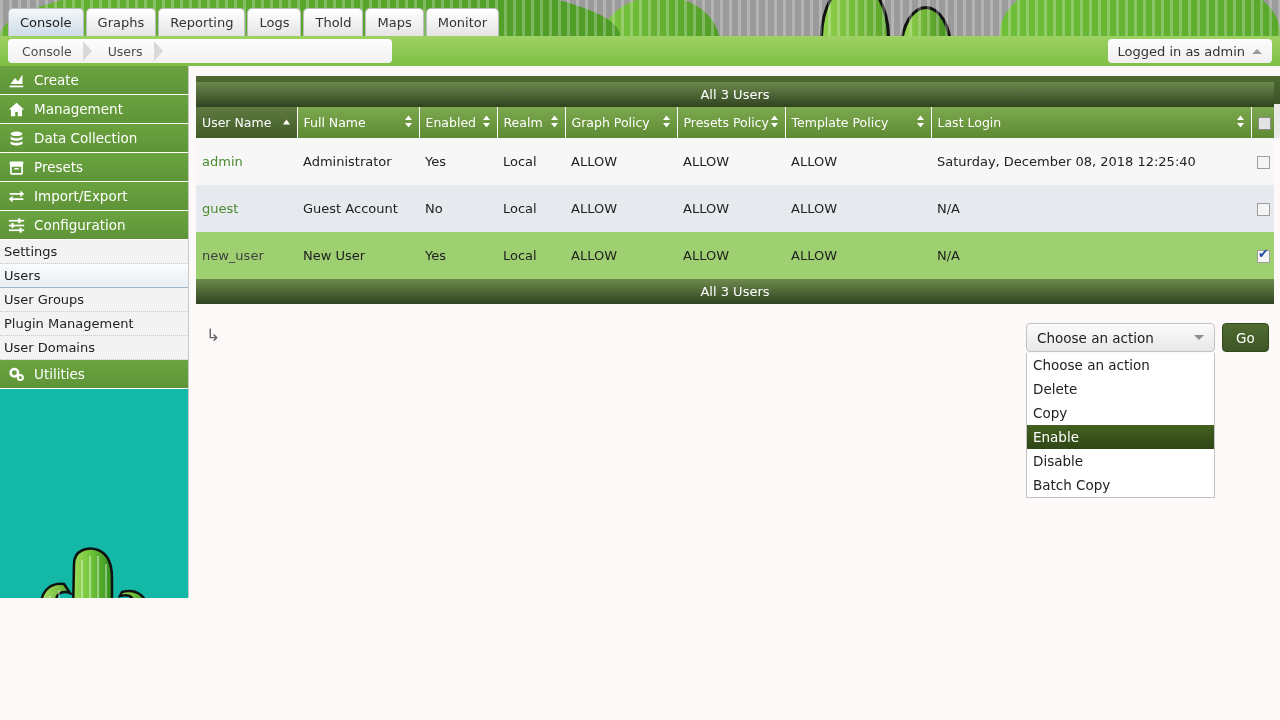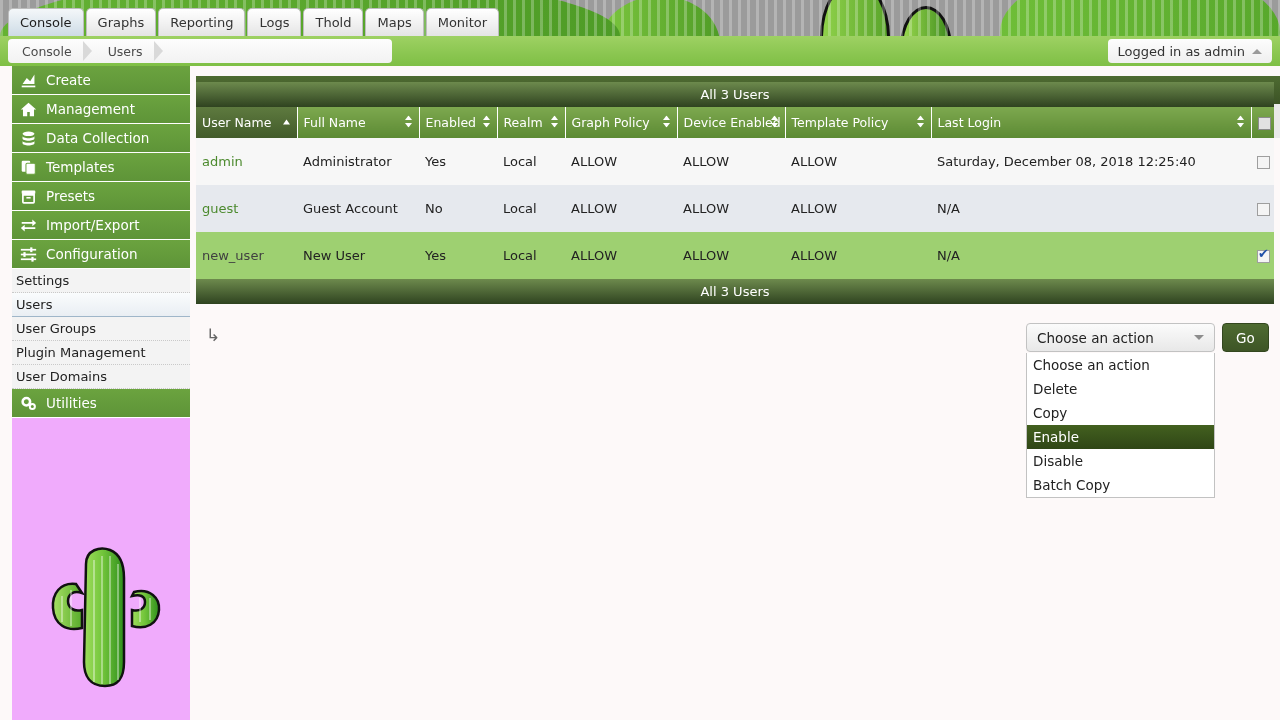--- a/index.html
+++ b/index.html
@@ -83,22 +83,22 @@
     font-size: 13px; color: #333; cursor: pointer;
   }
   .caret-up {
     width: 0; height: 0;
     border-left: 5px solid transparent; border-right: 5px solid transparent;
     border-bottom: 5px solid #9a9a9a;
   }
 
   
   #sidebar {
-    position: absolute; left: 12px; top: 66px; width: 189px; height: 654px;
-    background: #f0abfc;
+    position: absolute; left: 0; top: 66px; width: 189px; height: 532px;
+    background: #14b8a6;
     border-right: 1px solid #c9c9c9;
     overflow: hidden;
   }
   .nav-top {
     height: 29px; display: flex; align-items: center; gap: 9px;
     padding-left: 8px;
     color: #ffffff; font-size: 13.5px;
     background: linear-gradient(to bottom, #6ba33f 0%, #5e9438 100%);
     border-bottom: 1px solid #ffffff;
     cursor: pointer;
@@ -329,27 +329,20 @@
         </svg>
         <span>Management</span>
       </div>
       <div class="nav-top">
         <svg class="nico" xmlns="http://www.w3.org/2000/svg" viewBox="0 0 20 20" fill="#fff">
           <ellipse cx="10" cy="4.5" rx="7" ry="2.6"></ellipse>
           <path d="M3 7v3c0 1.5 3.1 2.6 7 2.6s7-1.1 7-2.6V7c0 1.5-3.1 2.6-7 2.6S3 8.5 3 7z"></path>
           <path d="M3 12.5v3c0 1.5 3.1 2.6 7 2.6s7-1.1 7-2.6v-3c0 1.5-3.1 2.6-7 2.6s-7-1.1-7-2.6z"></path>
         </svg>
         <span>Data Collection</span>
-      </div>
-      <div class="nav-top">
-        <svg class="nico" xmlns="http://www.w3.org/2000/svg" viewBox="0 0 20 20" fill="#fff">
-          <rect x="2" y="2" width="10" height="13" rx="1.4"></rect>
-          <rect x="7" y="5" width="11" height="13" rx="1.4" fill="#fff" stroke="#6ba33f" stroke-width="1.2"></rect>
-        </svg>
-        <span>Templates</span>
       </div>
       <div class="nav-top">
         <svg class="nico" xmlns="http://www.w3.org/2000/svg" viewBox="0 0 20 20" fill="#fff">
           <rect x="2" y="3" width="16" height="4" rx="1"></rect>
           <path d="M3.4 8h13.2v8.6a1 1 0 01-1 1H4.4a1 1 0 01-1-1z" fill="none" stroke="#fff" stroke-width="2"></path>
           <rect x="7.5" y="10.6" width="5" height="1.8"></rect>
         </svg>
         <span>Presets</span>
       </div>
       <div class="nav-top">
@@ -483,21 +476,21 @@
                 <path d="M4.5 12L1 7.6h7z" fill="#fff"></path>
               </svg></span></th>
           <th><span>Realm</span><span class="sarrow"><svg width="9" height="12" viewBox="0 0 9 12">
                 <path d="M4.5 0L8 4.4H1z" fill="#fff"></path>
                 <path d="M4.5 12L1 7.6h7z" fill="#fff"></path>
               </svg></span></th>
           <th><span>Graph Policy</span><span class="sarrow"><svg width="9" height="12" viewBox="0 0 9 12">
                 <path d="M4.5 0L8 4.4H1z" fill="#fff"></path>
                 <path d="M4.5 12L1 7.6h7z" fill="#fff"></path>
               </svg></span></th>
-          <th><span>Device Enabled</span><span class="sarrow"><svg width="9" height="12" viewBox="0 0 9 12">
+          <th><span>Presets Policy</span><span class="sarrow"><svg width="9" height="12" viewBox="0 0 9 12">
                 <path d="M4.5 0L8 4.4H1z" fill="#fff"></path>
                 <path d="M4.5 12L1 7.6h7z" fill="#fff"></path>
               </svg></span></th>
           <th><span>Template Policy</span><span class="sarrow"><svg width="9" height="12" viewBox="0 0 9 12">
                 <path d="M4.5 0L8 4.4H1z" fill="#fff"></path>
                 <path d="M4.5 12L1 7.6h7z" fill="#fff"></path>
               </svg></span></th>
           <th><span>Last Login</span><span class="sarrow"><svg width="9" height="12" viewBox="0 0 9 12">
                 <path d="M4.5 0L8 4.4H1z" fill="#fff"></path>
                 <path d="M4.5 12L1 7.6h7z" fill="#fff"></path>

